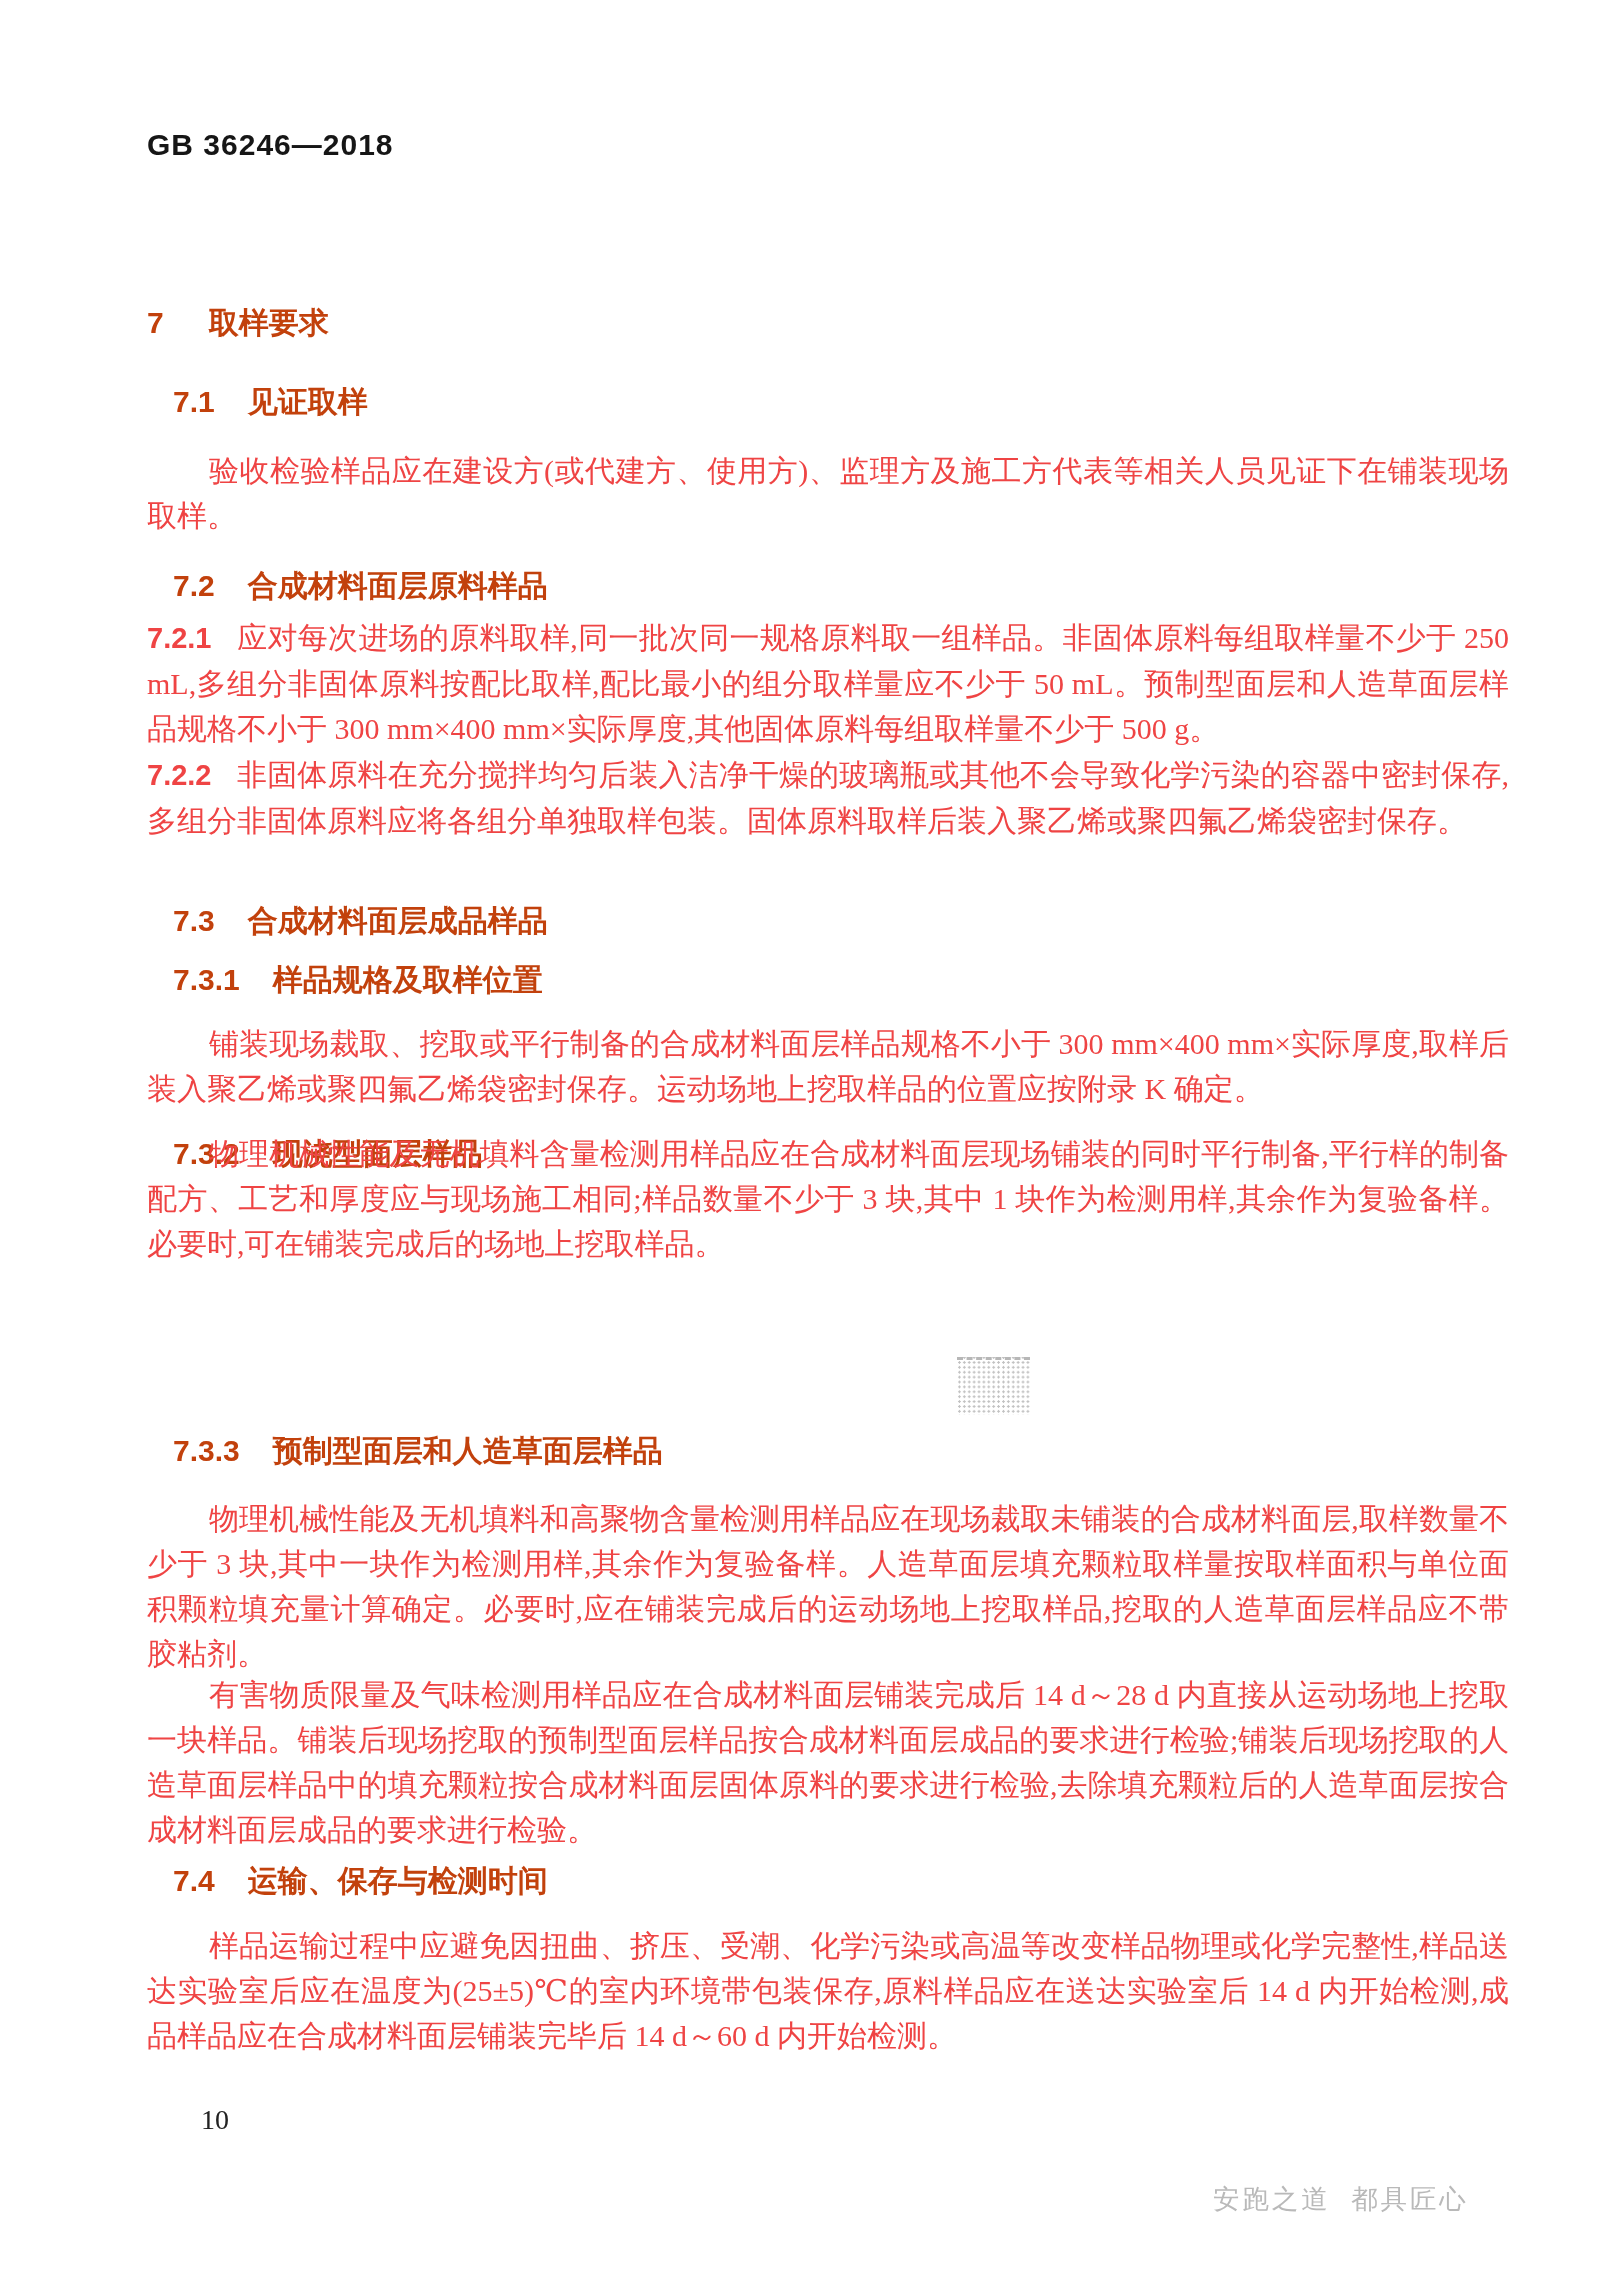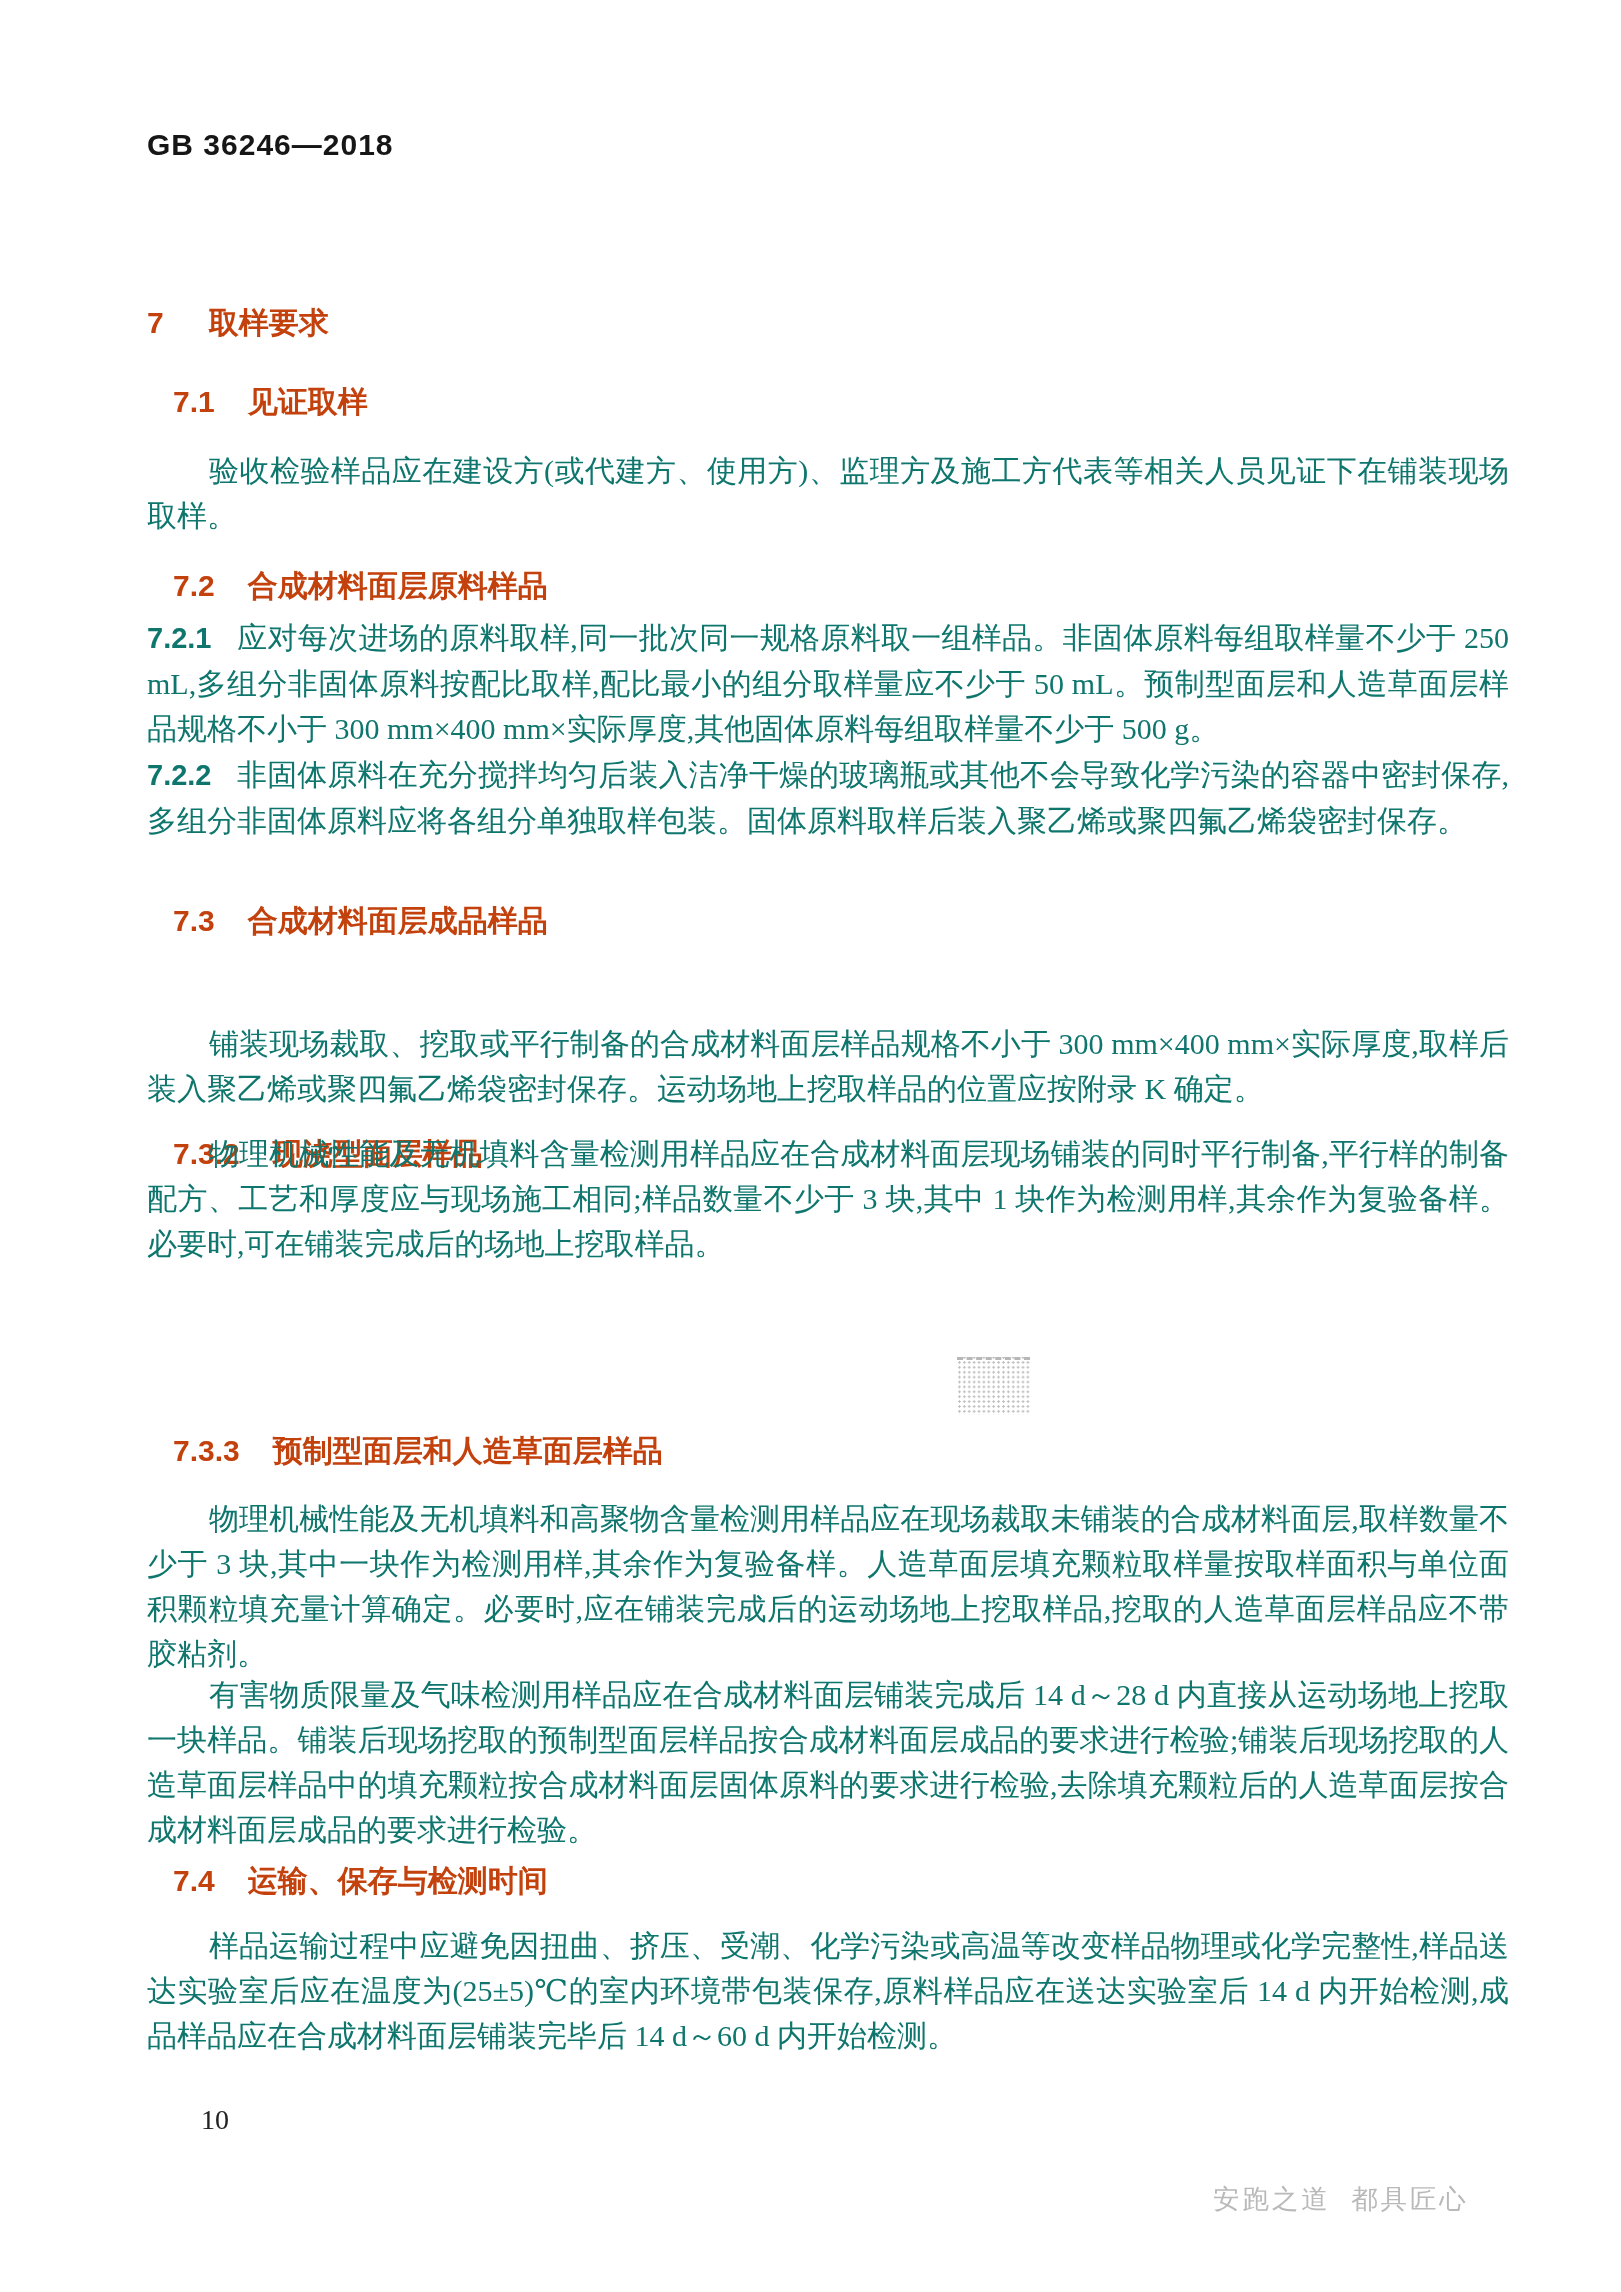--- a/index.html
+++ b/index.html
@@ -3,21 +3,21 @@
 <meta charset="utf-8">
 <style>
   html,body{margin:0;padding:0;}
   body{width:1621px;height:2293px;background:#fdfdfd;position:relative;overflow:hidden;}
   .page{position:absolute;inset:0;background:#fff;color:#161616;}
   .abs{position:absolute;left:147px;width:1362px;}
   .std-header{font:700 30px/39px "Liberation Sans","DejaVu Sans",sans-serif;letter-spacing:1px;}
   .heading{font:700 30px/39px "Liberation Sans","DejaVu Sans",sans-serif;color:#c2410c;}
   .head-num{margin-right:33px;margin-left:26px;}
   .chapter-num{margin-right:45px;}
-  .body-text{font:30px/45px "Liberation Serif","DejaVu Serif",serif;text-align:justify;text-justify:inter-character;color:#0f766e;}
+  .body-text{font:30px/45px "Liberation Serif","DejaVu Serif",serif;text-align:justify;text-justify:inter-character;color:#ef4444;}
   .p-indent{text-indent:62px;}
   .clause-num{font:700 29px/45px "Liberation Sans","DejaVu Sans",sans-serif;margin-right:25.5px;}
   .page-number{font:28px/33px "Liberation Serif","DejaVu Serif",serif;color:#222;}
   .watermark{font:26.5px/31px "Liberation Sans","DejaVu Sans",sans-serif;color:#b9b9b9;letter-spacing:2.9px;white-space:pre;}
   .stamp{position:absolute;left:957px;top:1357px;width:73px;height:55px;opacity:.55;
          background-image:radial-gradient(#8f8f8f 1.2px,transparent 1.4px);background-size:4.9px 4.9px;
          border-top:3.9px dashed #7d7d7d;}
 </style>
 </head>
 <body>
@@ -45,20 +45,23 @@
   </div>
 
   <div class="abs body-text" style="top:752px;">
     <span class="clause-num">7.2.2</span><span>非固体原料在充分搅拌均匀后装入洁净干燥的玻璃瓶或其他不会导致化学污染的容器中密封保存,多组分非固体原料应将各组分单独取样包装。固体原料取样后装入聚乙烯或聚四氟乙烯袋密封保存。</span>
   </div>
 
   <div class="abs heading" style="top:901px;">
     <span class="head-num">7.3</span><span>合成材料面层成品样品</span>
   </div>
 
+  <div class="abs heading" style="top:960px;">
+    <span class="head-num">7.3.1</span><span>样品规格及取样位置</span>
+  </div>
 
   <div class="abs body-text p-indent" style="top:1021px;">铺装现场裁取、挖取或平行制备的合成材料面层样品规格不小于 300 mm×400 mm×实际厚度,取样后装入聚乙烯或聚四氟乙烯袋密封保存。运动场地上挖取样品的位置应按附录 K 确定。</div>
 
   <div class="abs heading" style="top:1134px;">
     <span class="head-num">7.3.2</span><span>现浇型面层样品</span>
   </div>
 
   <div class="abs body-text p-indent" style="top:1131px;">物理机械性能及无机填料含量检测用样品应在合成材料面层现场铺装的同时平行制备,平行样的制备配方、工艺和厚度应与现场施工相同;样品数量不少于 3 块,其中 1 块作为检测用样,其余作为复验备样。必要时,可在铺装完成后的场地上挖取样品。</div>
 
 

